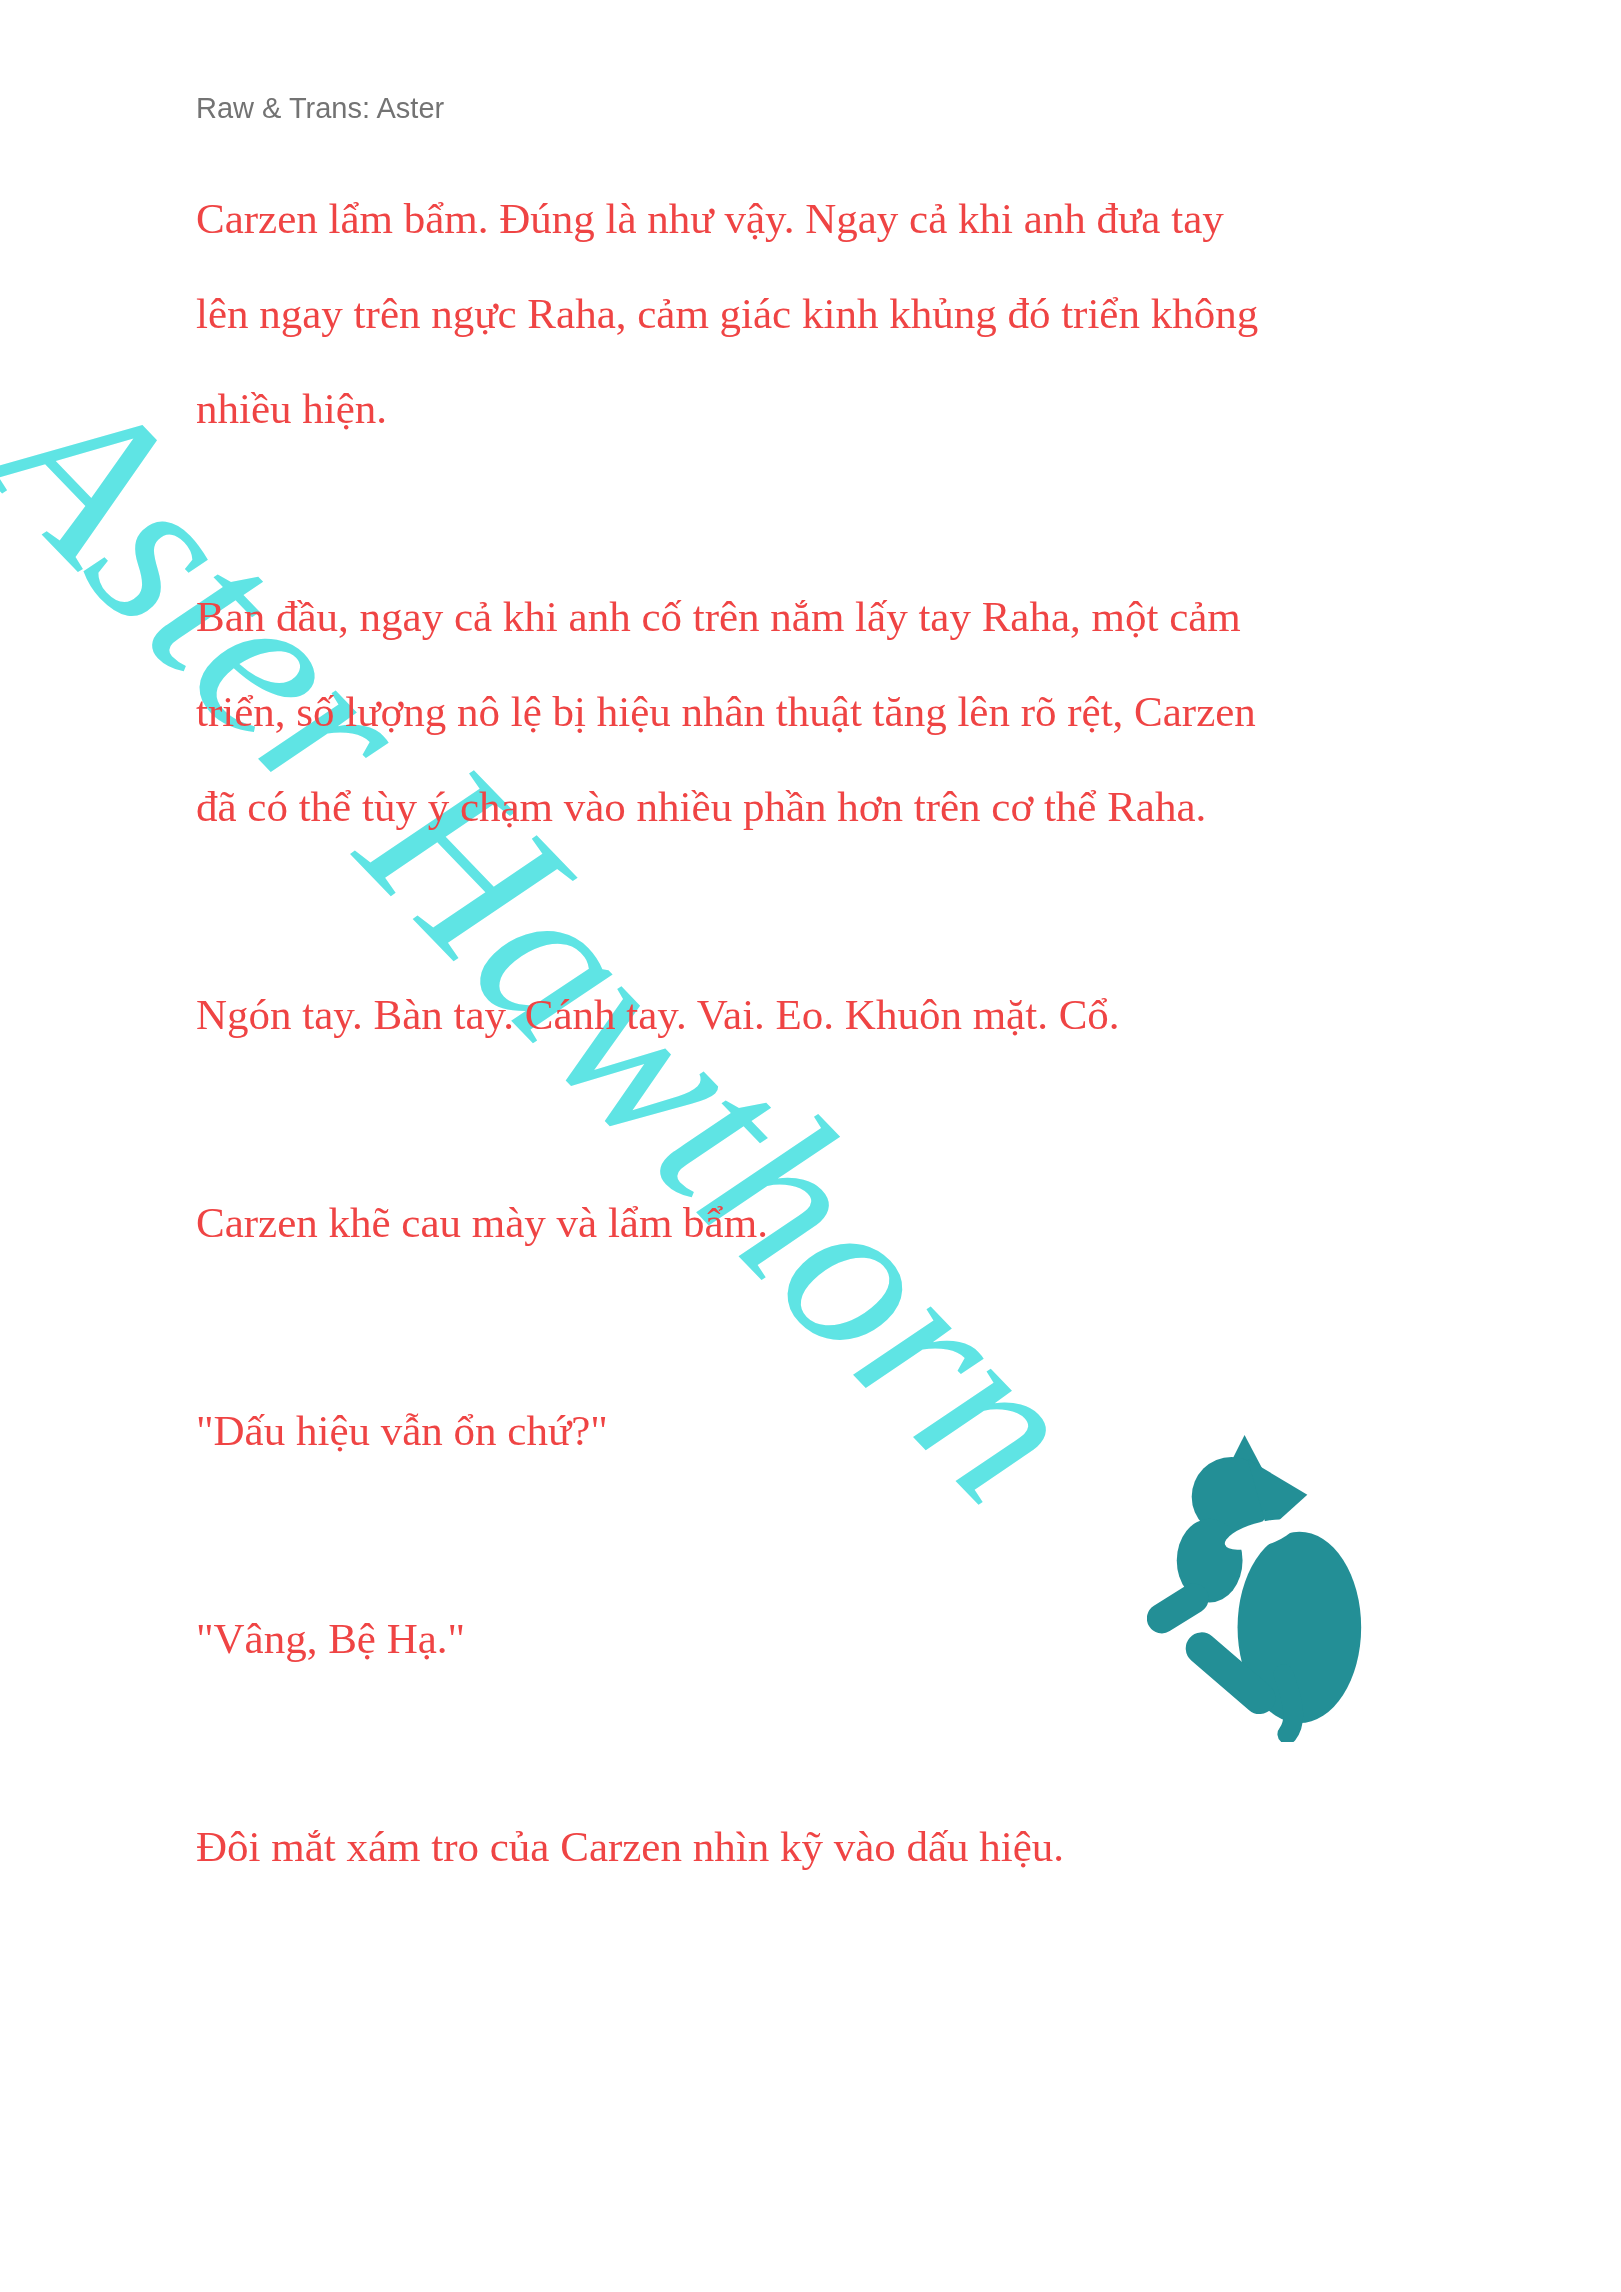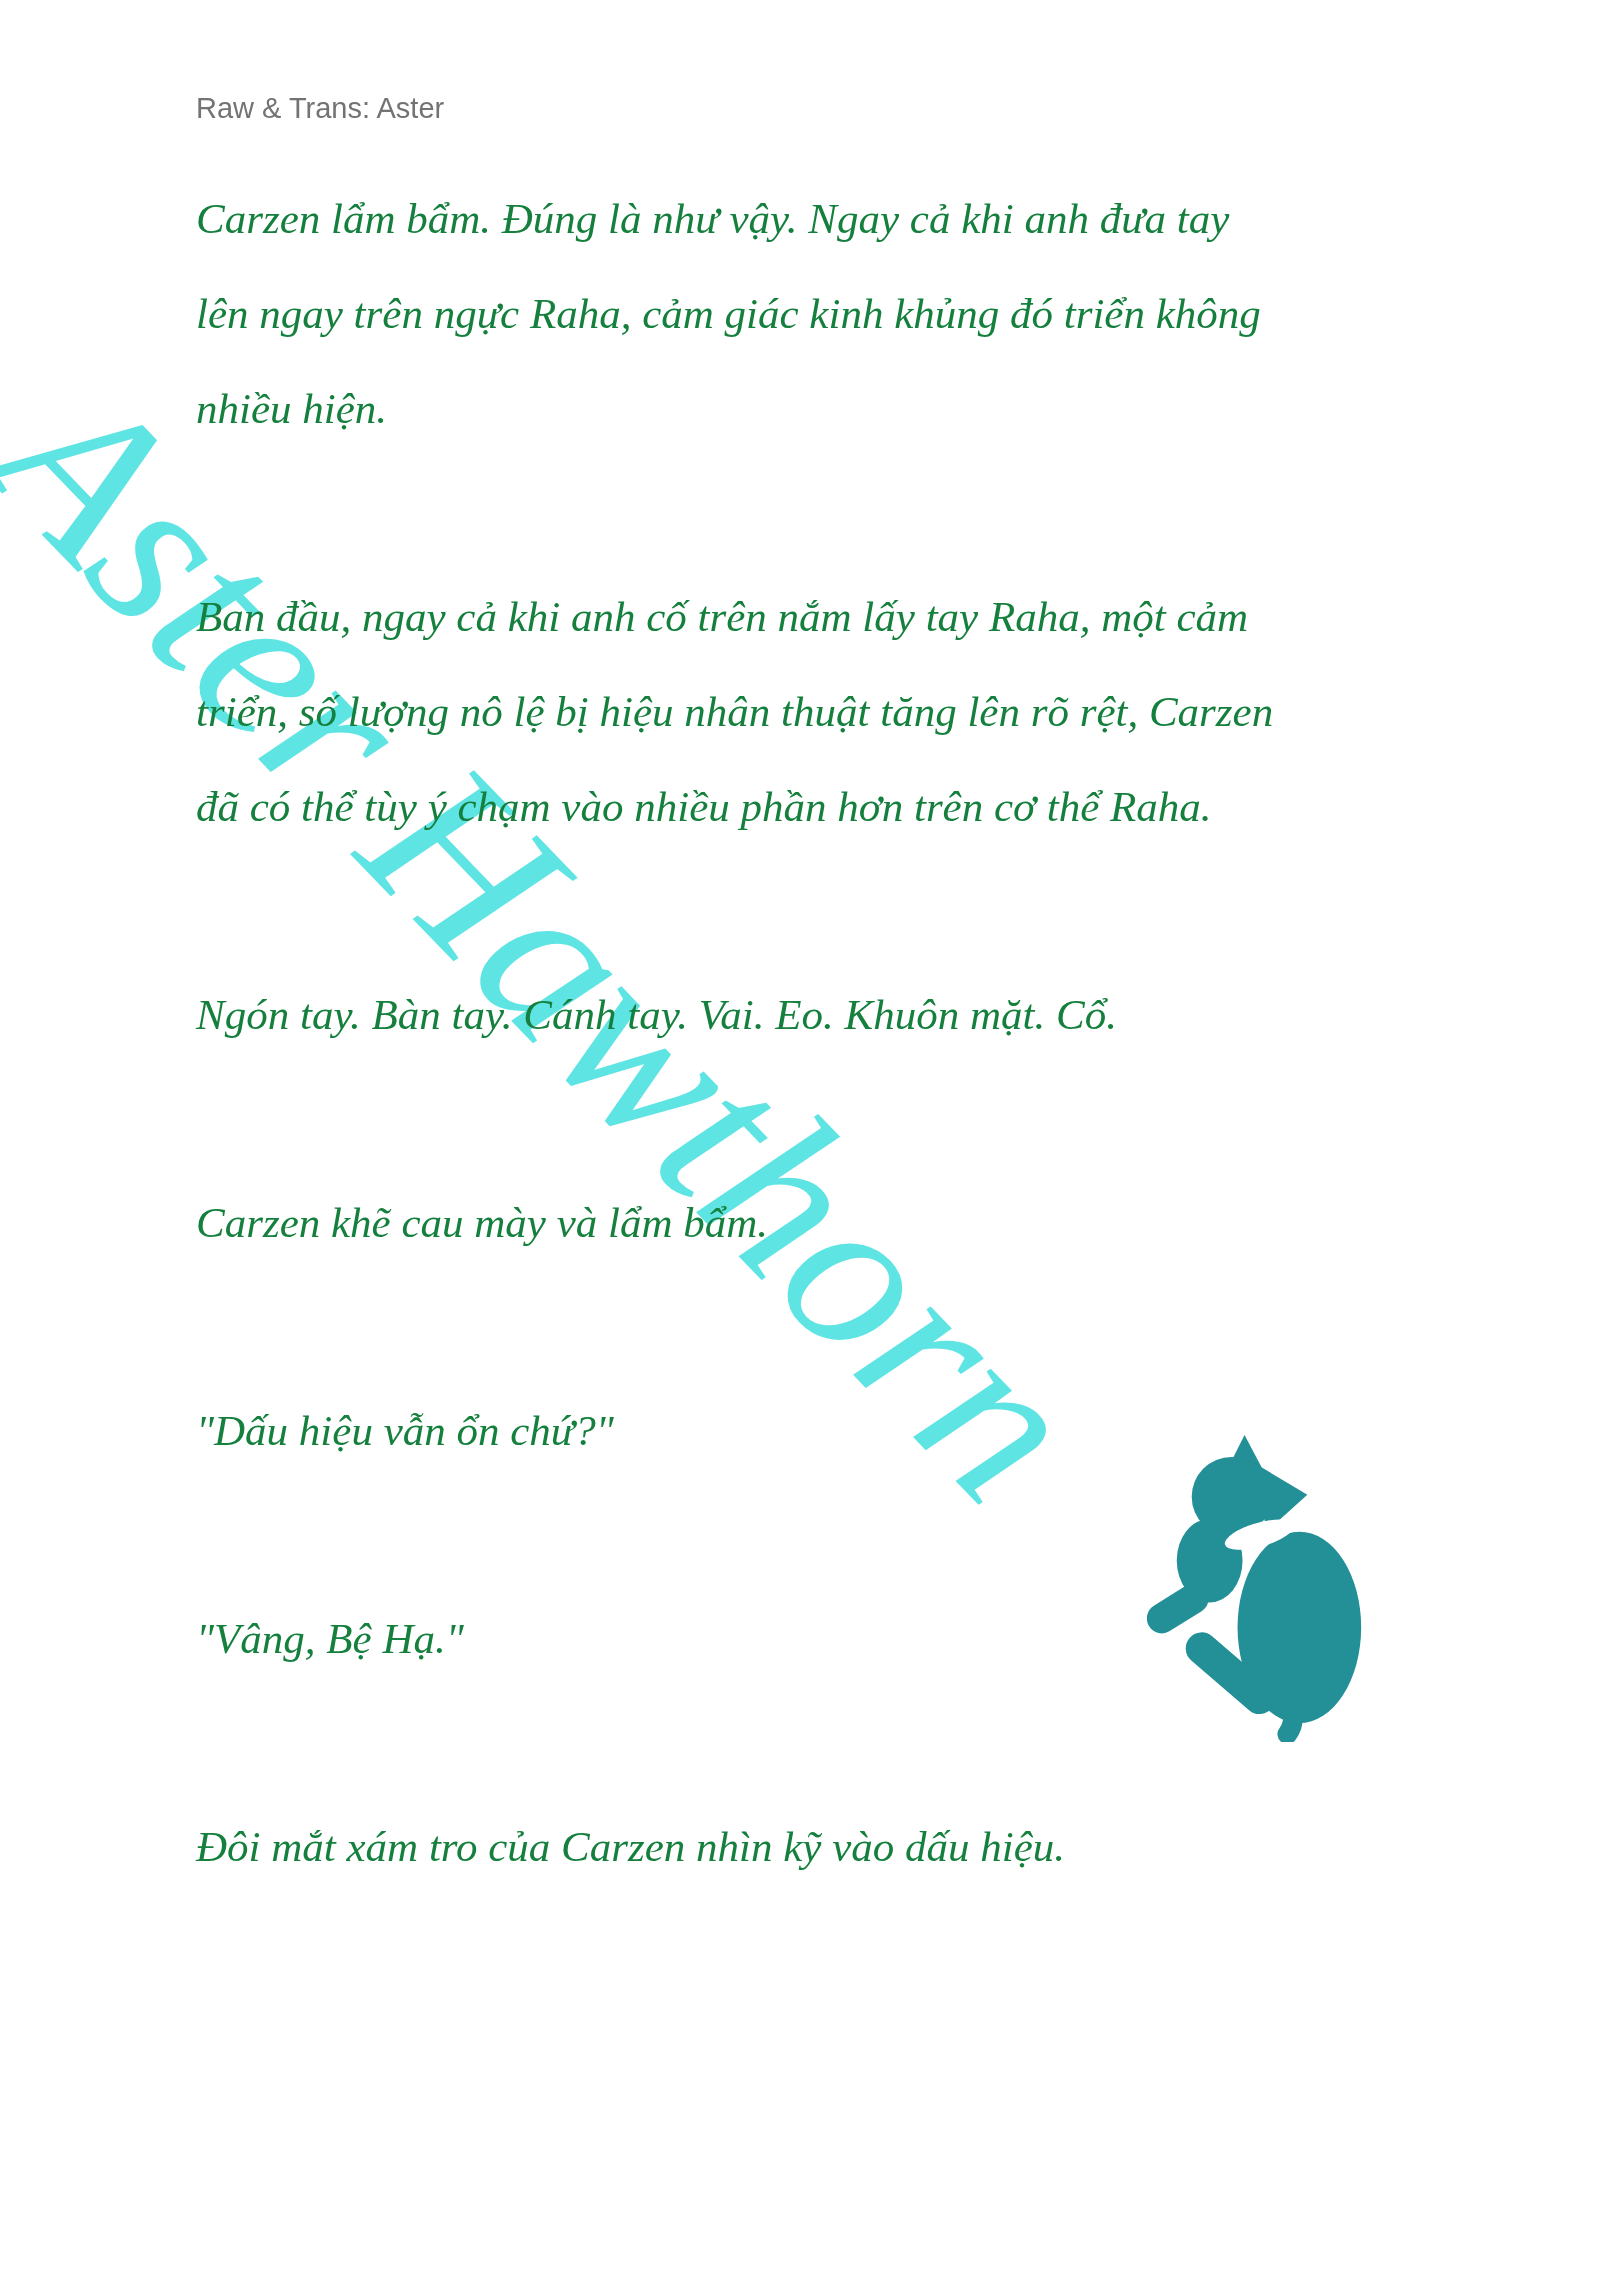--- a/index.html
+++ b/index.html
@@ -46,23 +46,22 @@
     width: 1245px;
     z-index: 1;
   }
   .para {
     margin: 0 0 113px 0;
   }
   .line {
     font-family: "Liberation Serif", serif;
     font-size: 43px;
     line-height: 95px;
-    color: #15803d;
+    color: #ef4444;
     white-space: nowrap;
-    font-style: italic;
   }
   .cat {
     position: absolute;
     left: 1147px;
     top: 1433px;
     width: 221px;
     height: 309px;
     z-index: 2;
   }
 </style>

